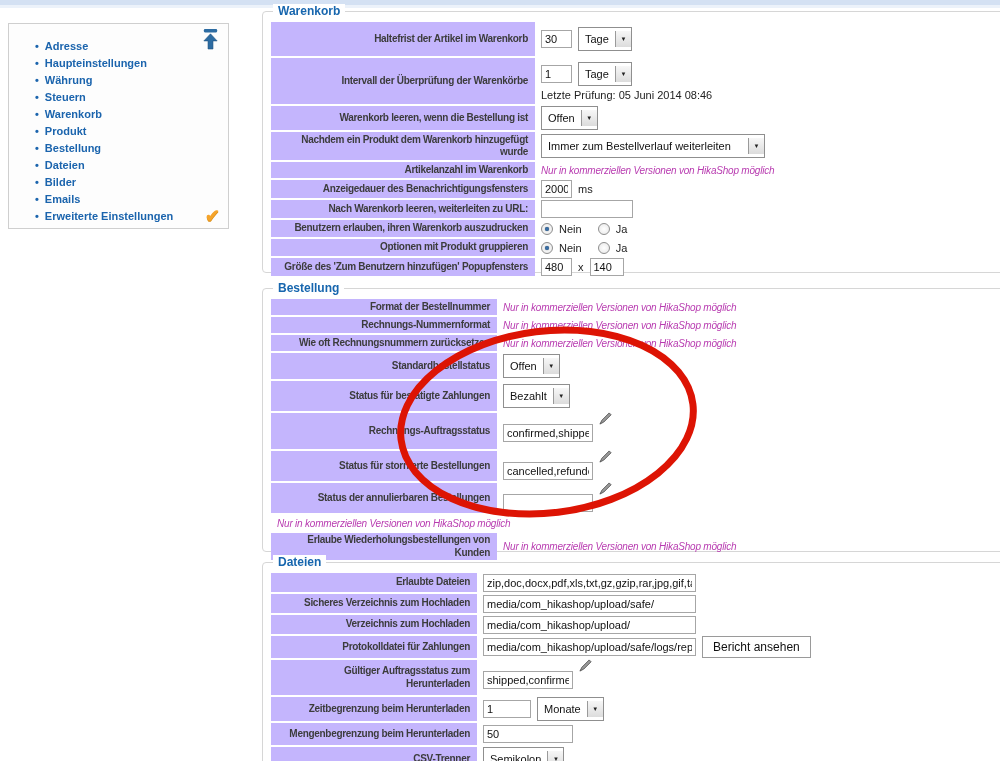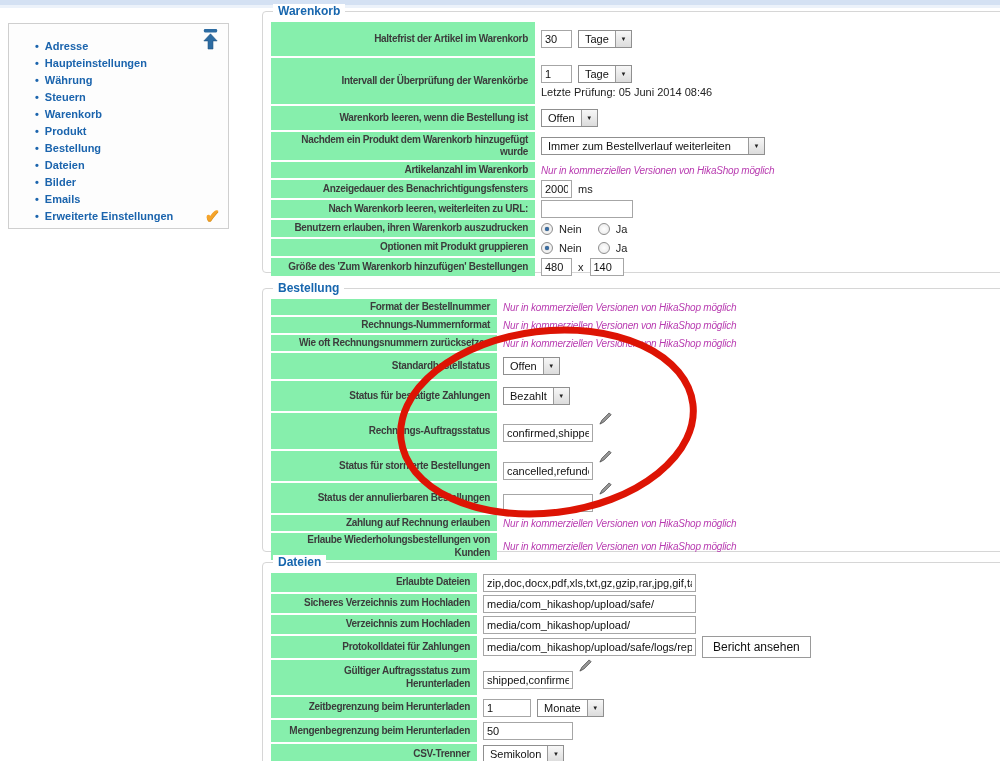--- a/index.html
+++ b/index.html
@@ -22,41 +22,41 @@
   .check { position:absolute; right:8px; bottom:1px; color:#f5a42b; font-size:18px; font-weight:bold;
            text-shadow:0 1px 0 #d88a10; }
 
   
   .fieldset { position:absolute; left:262px; width:758px; border:1px solid #d6d6d6;
               border-radius:4px; padding:10px 8px 6px 8px; background:#fff; }
   .legend { position:absolute; top:-8px; left:10px; background:#fff; padding:0 5px;
             color:#1766ae; font-weight:bold; font-size:12px; }
 
   .row { display:flex; align-items:stretch; margin-bottom:2px; }
-  .key { background:#86efac; display:flex; align-items:center; justify-content:flex-end;
+  .key { background:#c4b5fd; display:flex; align-items:center; justify-content:flex-end;
          text-align:right; padding:1px 7px; font-weight:bold; font-size:10px; letter-spacing:-0.3px;
          color:#3c3c3c; line-height:1.25; flex-shrink:0; }
   .fs-warenkorb  .key { width:264px; }
   .fs-bestellung .key { width:226px; }
   .fs-dateien    .key { width:206px; }
   .ctrl { flex:1; display:flex; align-items:center; padding-left:6px; gap:6px; font-size:11px; color:#111; }
   .ctrl.top { align-items:flex-start; }
   .ctrl.col { flex-direction:column; align-items:flex-start; justify-content:center; gap:3px; }
   .line { display:flex; align-items:center; gap:6px; }
 
   .mh16{min-height:16px}.mh17{min-height:17px}.mh18{min-height:18px}.mh19{min-height:19px}
   .mh20{min-height:20px}.mh21{min-height:21px}.mh22{min-height:22px}.mh24{min-height:24px}
   .mh26{min-height:26px}.mh28{min-height:28px}.mh30{min-height:30px}.mh34{min-height:34px}
   .mh35{min-height:35px}.mh36{min-height:36px}.mh46{min-height:46px}
 
   .inp { height:18px; border:1px solid #a6a6a6; background:#fff; padding:1px 3px;
          font-family:"Liberation Sans", sans-serif; font-size:11px; color:#111; }
   .w34{width:34px}.w48{width:48px}.w52{width:31px}.w90{width:90px}.w92{width:92px}.w213{width:213px}
 
-  .sel { display:inline-flex; align-items:center; height:18px; border:1px solid #8f8f8f;
+  .sel { display:inline-flex; align-items:center; height:24px; border:1px solid #8f8f8f;
          background:#fff; cursor:pointer; }
   .sel-val { padding:0 6px; font-size:11px; color:#111; white-space:nowrap; }
   .sel-btn { width:16px; height:16px; margin:0; border-left:1px solid #9a9a9a;
              background:linear-gradient(#f7f7f7,#dcdcdc); display:flex; align-items:center;
              justify-content:center; font-size:6px; color:#222; align-self:center; }
   .sel.wide { width:224px; justify-content:space-between; }
 
   .note { color:#b83bb0; font-style:italic; font-size:10px; letter-spacing:-0.2px; white-space:nowrap; }
   .plain { font-size:11px; color:#222; }
 
@@ -190,21 +190,21 @@
       <div class="key">Optionen mit Produkt gruppieren</div>
       <div class="ctrl">
         <span class="rad on"></span>
           <span class="rlab">Nein</span>
         <span class="rad ml10"></span>
           <span class="rlab">Ja</span>
       </div>
     </div>
 
     <div class="row mh18">
-      <div class="key">Größe des 'Zum Warenkorb hinzufügen' Bestellungen</div>
+      <div class="key">Größe des 'Zum Benutzern hinzufügen' Popupfensters</div>
       <div class="ctrl">
         <input class="inp w52" value="480" style="">
         <span class="plain">x</span>
         <input class="inp w34" value="140" style="">
       </div>
     </div>
   </div>
 
   <div class="fieldset fs-bestellung" style="top:288px; height:264px;">
     <div class="legend">Bestellung</div>
@@ -278,21 +278,20 @@
         <span class="pwrap">
           <input class="inp w90" value="" style="">
           <svg class="pencil" viewBox="0 0 14 14">
               <path d="M1 13 L3.2 8.8 L11 1 L13 3 L5.2 10.8 Z" fill="#9a9a9a" stroke="#4a4a4a" stroke-width="0.9"></path>
             </svg>
         </span>
       </div>
     </div>
 
     <div class="row mh16">
-      <div class="key">Zahlung auf Rechnung erlauben</div>
       <div class="ctrl">
           <span class="note">Nur in kommerziellen Versionen von HikaShop möglich</span>
         </div>
     </div>
     <div class="row mh16">
       <div class="key">Erlaube Wiederholungsbestellungen von Kunden</div>
       <div class="ctrl">
           <span class="note">Nur in kommerziellen Versionen von HikaShop möglich</span>
         </div>
     </div>

